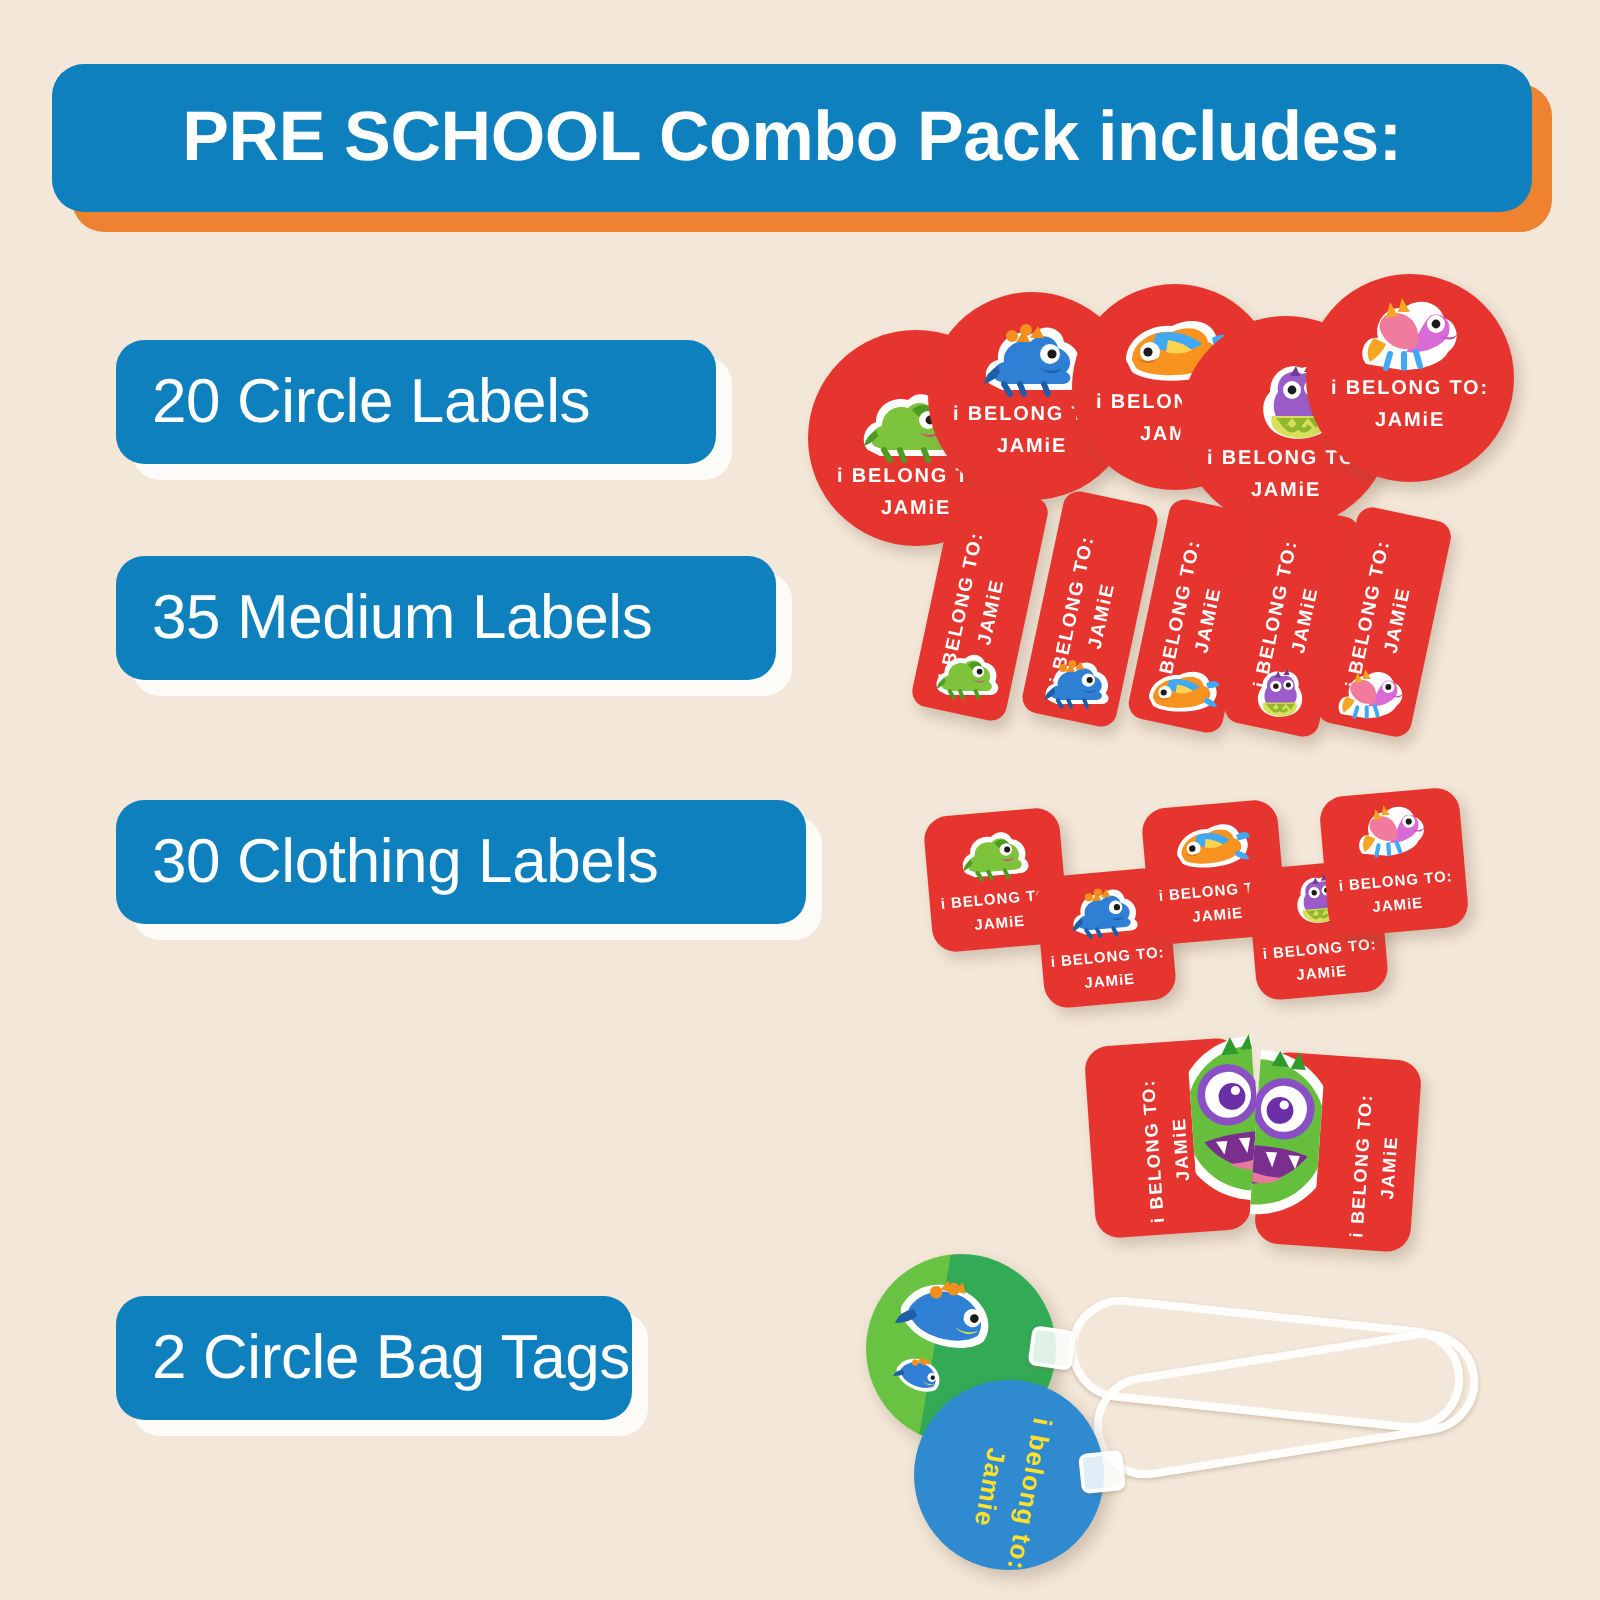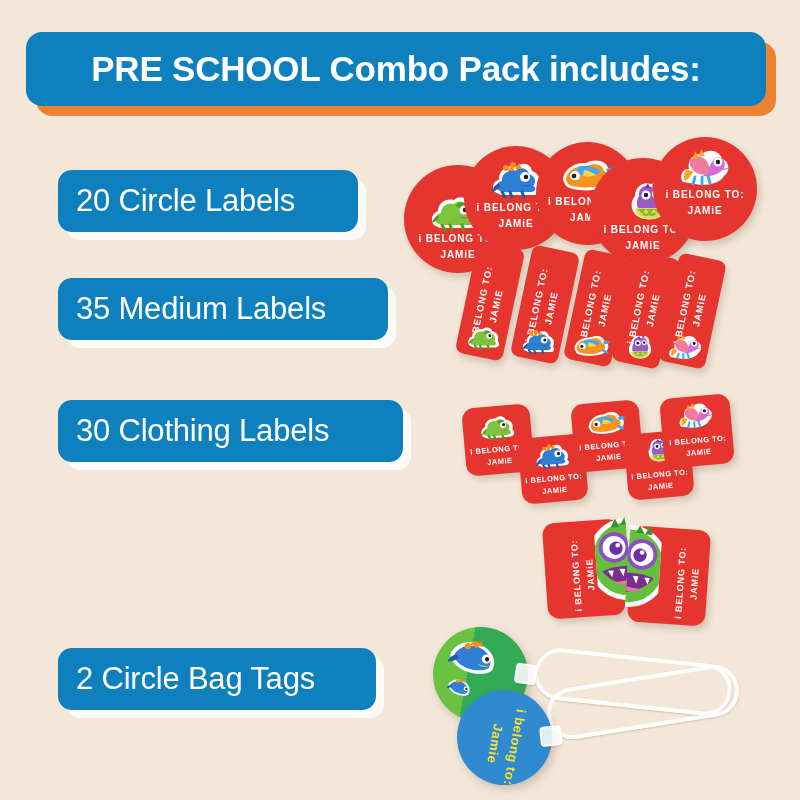--- a/index.html
+++ b/index.html
@@ -96,21 +96,21 @@
   </div>
 
   <div class="pill" style="left:58px;top:400px;width:345px;">
     <div class="sh"></div>
     <div class="bd">
       <span class="tx">30 Clothing Labels</span>
     </div>
   </div>
 
 
-  <div class="pill" style="left:58px;top:648px;width:318px;">
+  <div class="pill" style="left:58px;top:648px;width:258px;">
     <div class="sh"></div>
     <div class="bd">
       <span class="tx">2 Circle Bag Tags</span>
     </div>
   </div>
 
   <svg width="0" height="0" style="position:absolute" aria-hidden="true">
     <defs>
 
       <g id="d-green">

